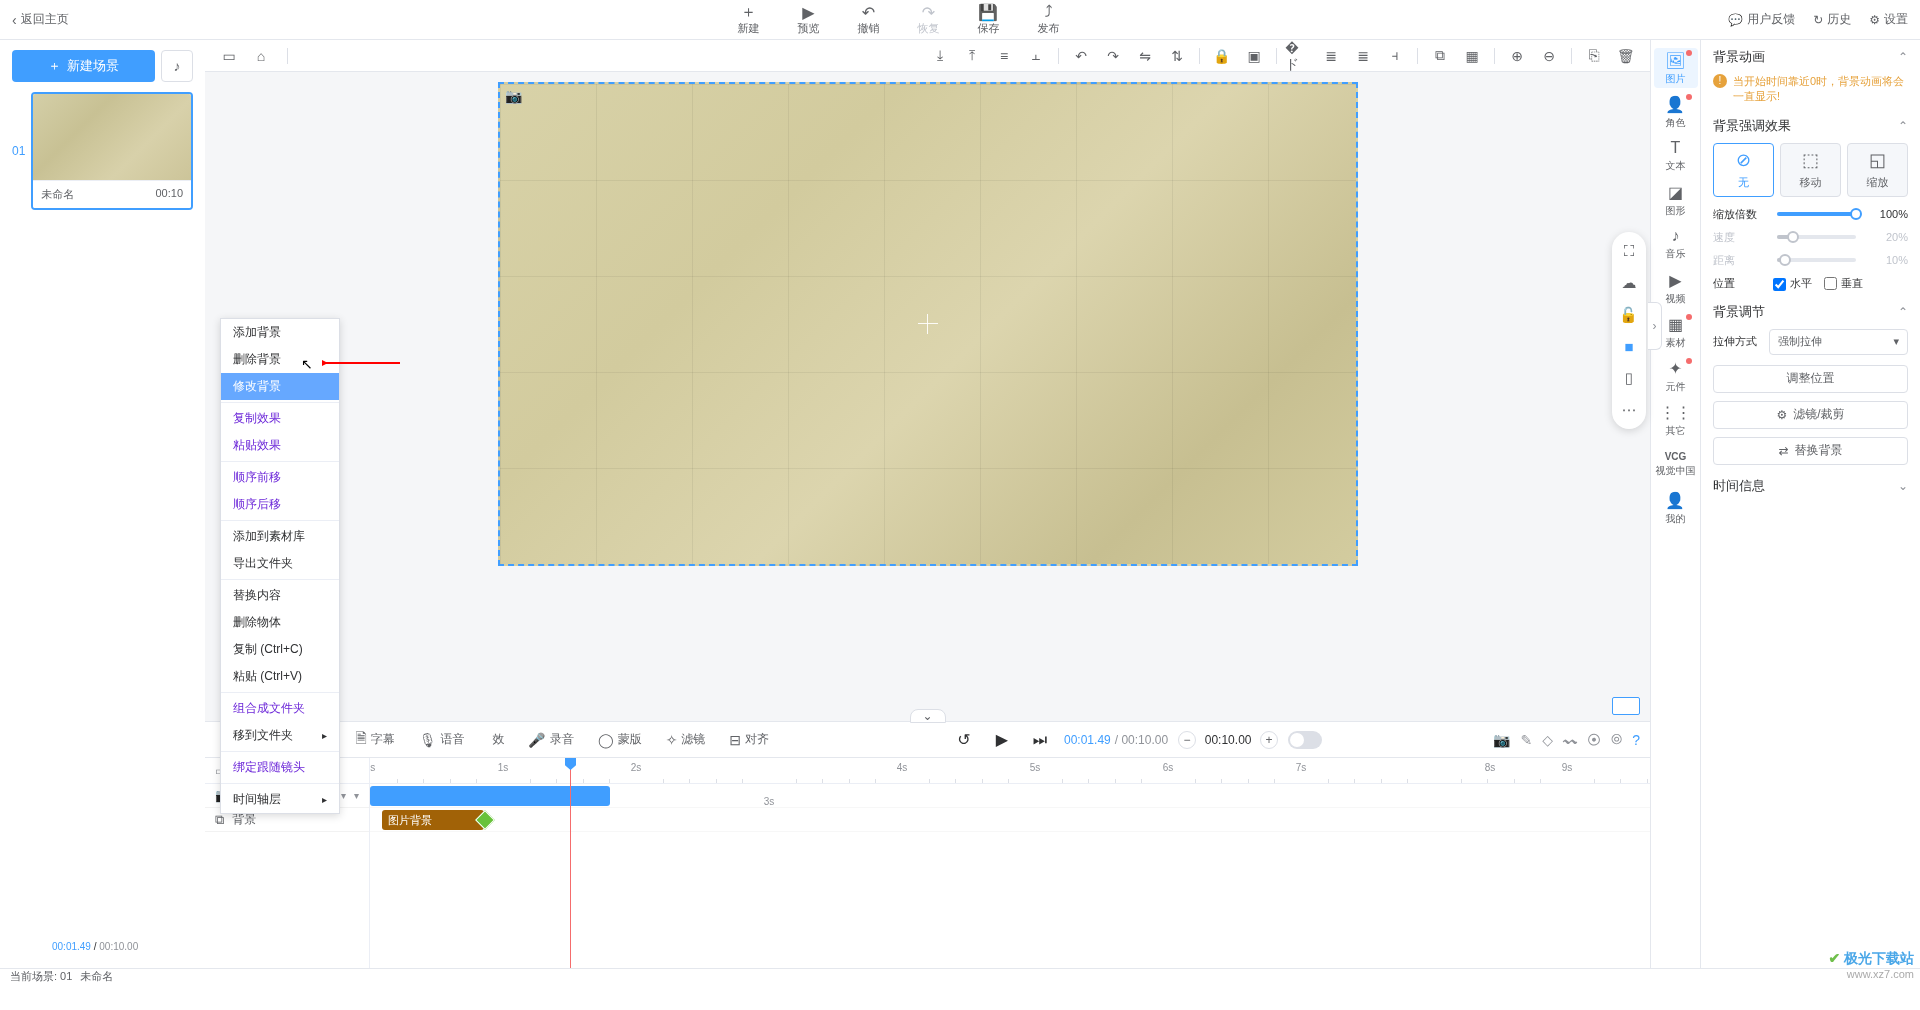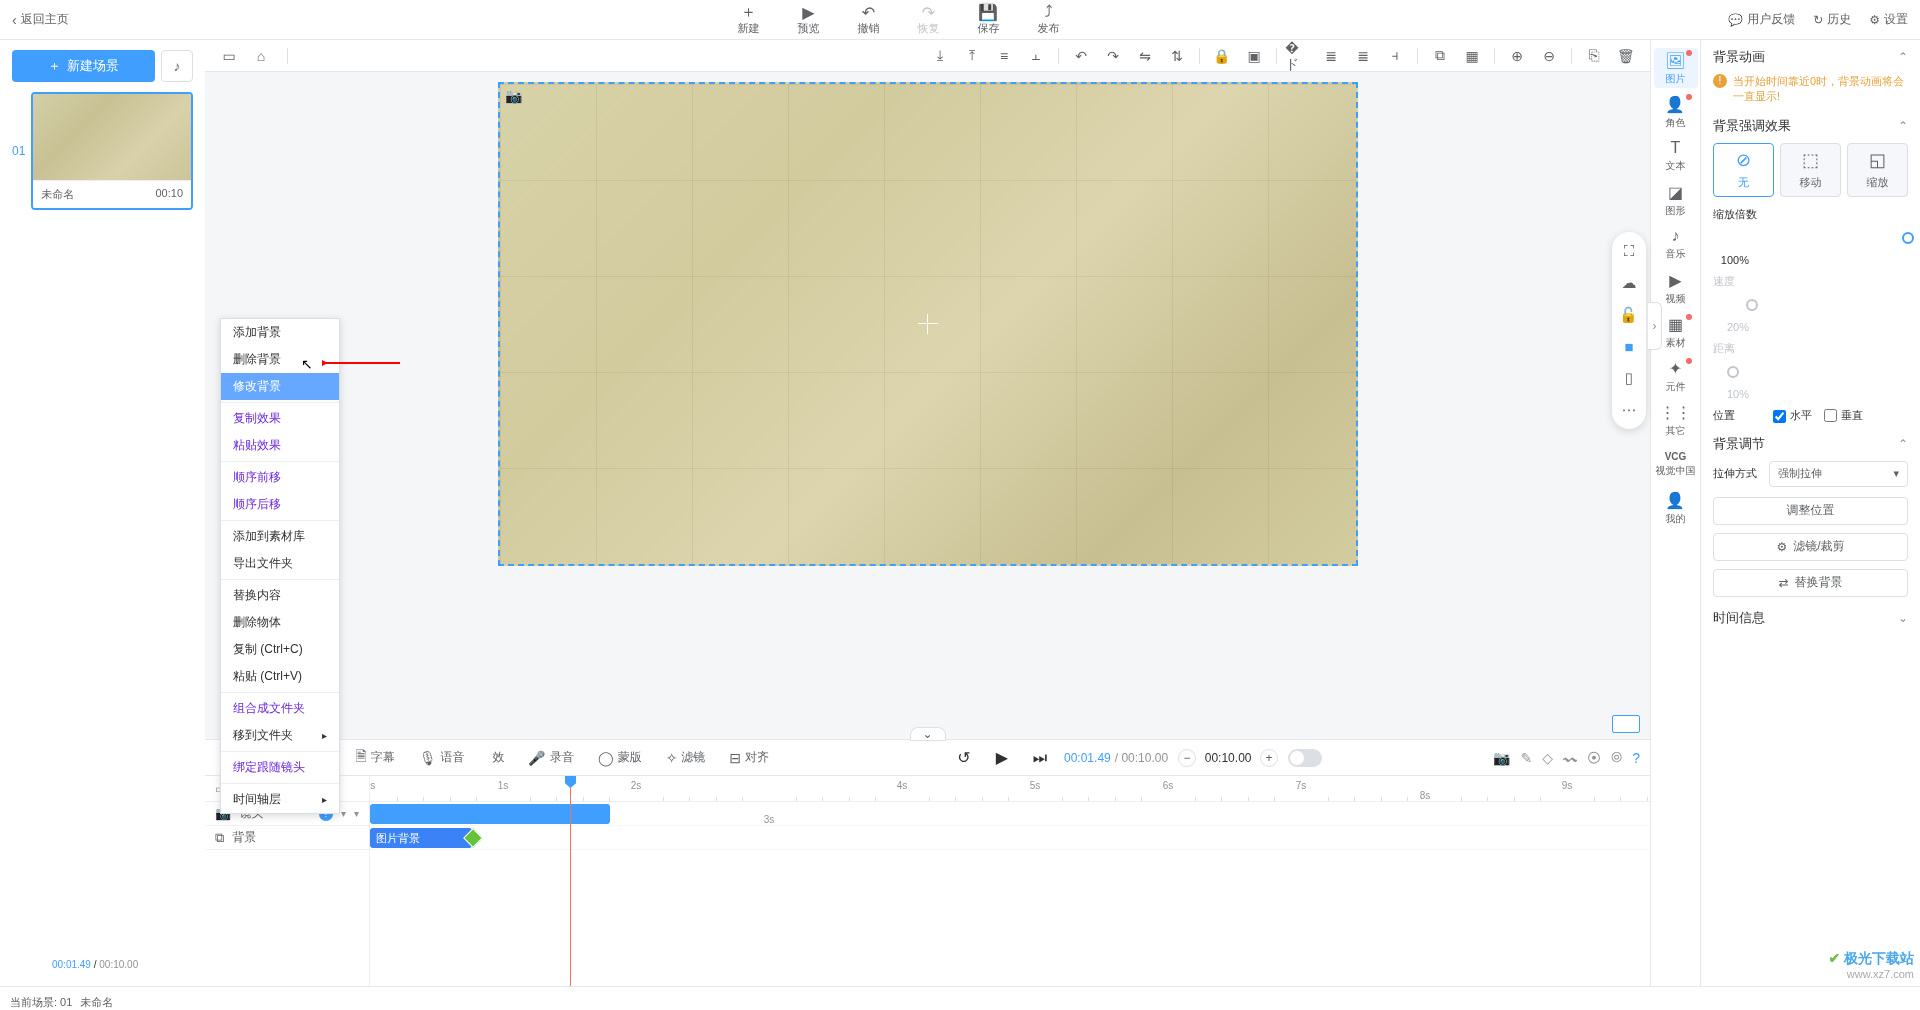--- a/index.html
+++ b/index.html
@@ -150,21 +150,21 @@
 }
 .warn-box .wico { width: 14px; height: 14px; flex-shrink:0; background: #e6a23c; color: #fff; border-radius: 50%; display: flex; align-items: center; justify-content: center; font-size: 10px; }
 .effect-row { display: flex; gap: 6px; margin-bottom: 10px; }
 .effect-card {
   flex: 1; height: 54px; border: 1px solid #dcdfe6; border-radius: 4px;
   display: flex; flex-direction: column; align-items: center; justify-content: center; gap: 4px;
   font-size: 11px; color: #606266; cursor: pointer; background:#f5f7fa;
 }
 .effect-card.sel { border-color: #409eff; color: #409eff; background:#fff; }
 .effect-card .eico { font-size: 18px; }
-.slider-row { display: flex; font-size: 11px; gap: 16px; margin-bottom: 8px; flex-direction: column; }
+.slider-row { display: flex; align-items: center; font-size: 11px; gap: 16px; margin-bottom: 8px; }
 .slider-row.disabled { color: #c0c4cc; }
 .slider-label { width: 48px; }
 .slider-bar { flex: 1; height: 4px; background: #e4e7ed; border-radius: 2px; position: relative; }
 .slider-bar .fill { position: absolute; height: 100%; background: #409eff; border-radius: 2px; }
 .slider-bar .knob { position: absolute; top: 50%; width: 12px; height: 12px; background: #fff; border: 2px solid #409eff; border-radius: 50%; transform: translate(-50%,-50%); }
 .slider-val { width: 36px; text-align: right; }
 .pos-row { display: flex; align-items: center; font-size: 11px; gap: 12px; margin-bottom: 10px; }
 .cb { width: 13px; height: 13px; }
 
 .sel-row { display: flex; align-items: center; gap: 8px; font-size: 11px; margin-bottom: 10px; }
@@ -230,25 +230,25 @@
 .playhead::before {
   content: ""; position: absolute; top: 0; left: -5px; width: 11px; height: 12px;
   background: #409eff; clip-path: polygon(0 0,100% 0,100% 60%,50% 100%,0 60%);
 }
 .track-row { height: 24px; border-bottom: 1px solid #f7f7f7; position: relative; }
 .clip {
   position: absolute; top: 2px; height: 20px; border-radius: 3px; font-size: 11px; color: #fff;
   display: flex; align-items: center; padding: 0 6px; gap: 4px;
 }
 .clip.cam { background: #409eff; left: 0; width: 240px; }
-.clip.bg { background: #3b82f6; left: 0; width: 102px; align-items: center; }
+.clip.bg { background: #a16207; left: 12px; width: 102px; align-items: center; }
 .clip .diamond { position: absolute; right: -8px; top: 3px; width: 14px; height: 14px; background: #67c23a; transform: rotate(45deg); border: 1px solid #fff; }
 
 
-.footer { height: 24px; background: #fff; border-top: 1px solid #e4e7ed; display: flex; align-items: flex-end; padding: 0 10px; font-size: 11px; color: #606266; }
+.footer { height: 42px; background: #fff; border-top: 1px solid #e4e7ed; display: flex; align-items: flex-start; padding: 0 10px; font-size: 11px; color: #606266; }
 
 
 .watermark { position: absolute; right: 6px; bottom: 30px; text-align: right; font-size: 11px; color: #6fbf4b; z-index: 100; }
 .watermark .logo { color: #4aa7e8; font-weight: bold; font-size: 14px; }
 .watermark .sub { color: #aaa; }
 </style>
 </head>
 <body>
 
 <div class="app">
@@ -508,21 +508,21 @@
                 <div class="tick" style="left: 798px;">6s</div>
                 <div class="minor" style="left: 824.6px;"></div>
                 <div class="minor" style="left: 851.2px;"></div>
                 <div class="minor" style="left: 877.8px;"></div>
                 <div class="minor" style="left: 904.4px;"></div>
                 <div class="tick" style="left: 931px;">7s</div>
                 <div class="minor" style="left: 957.6px;"></div>
                 <div class="minor" style="left: 984.2px;"></div>
                 <div class="minor" style="left: 1010.8px;"></div>
                 <div class="minor" style="left: 1037.4px;"></div>
-                <div class="tick" style="left: 1055px; margin-top: 10px;">8s</div>
+                <div class="tick" style="left: 1120px;">8s</div>
                 <div class="minor" style="left: 1090.6px;"></div>
                 <div class="minor" style="left: 1117.2px;"></div>
                 <div class="minor" style="left: 1143.8px;"></div>
                 <div class="minor" style="left: 1170.4px;"></div>
                 <div class="tick" style="left: 1197px;">9s</div>
                 <div class="minor" style="left: 1223.6px;"></div>
                 <div class="minor" style="left: 1250.2px;"></div>
                 <div class="minor" style="left: 1276.8px;"></div>
               </div>
             <div class="playhead" style="left:200px"></div>

